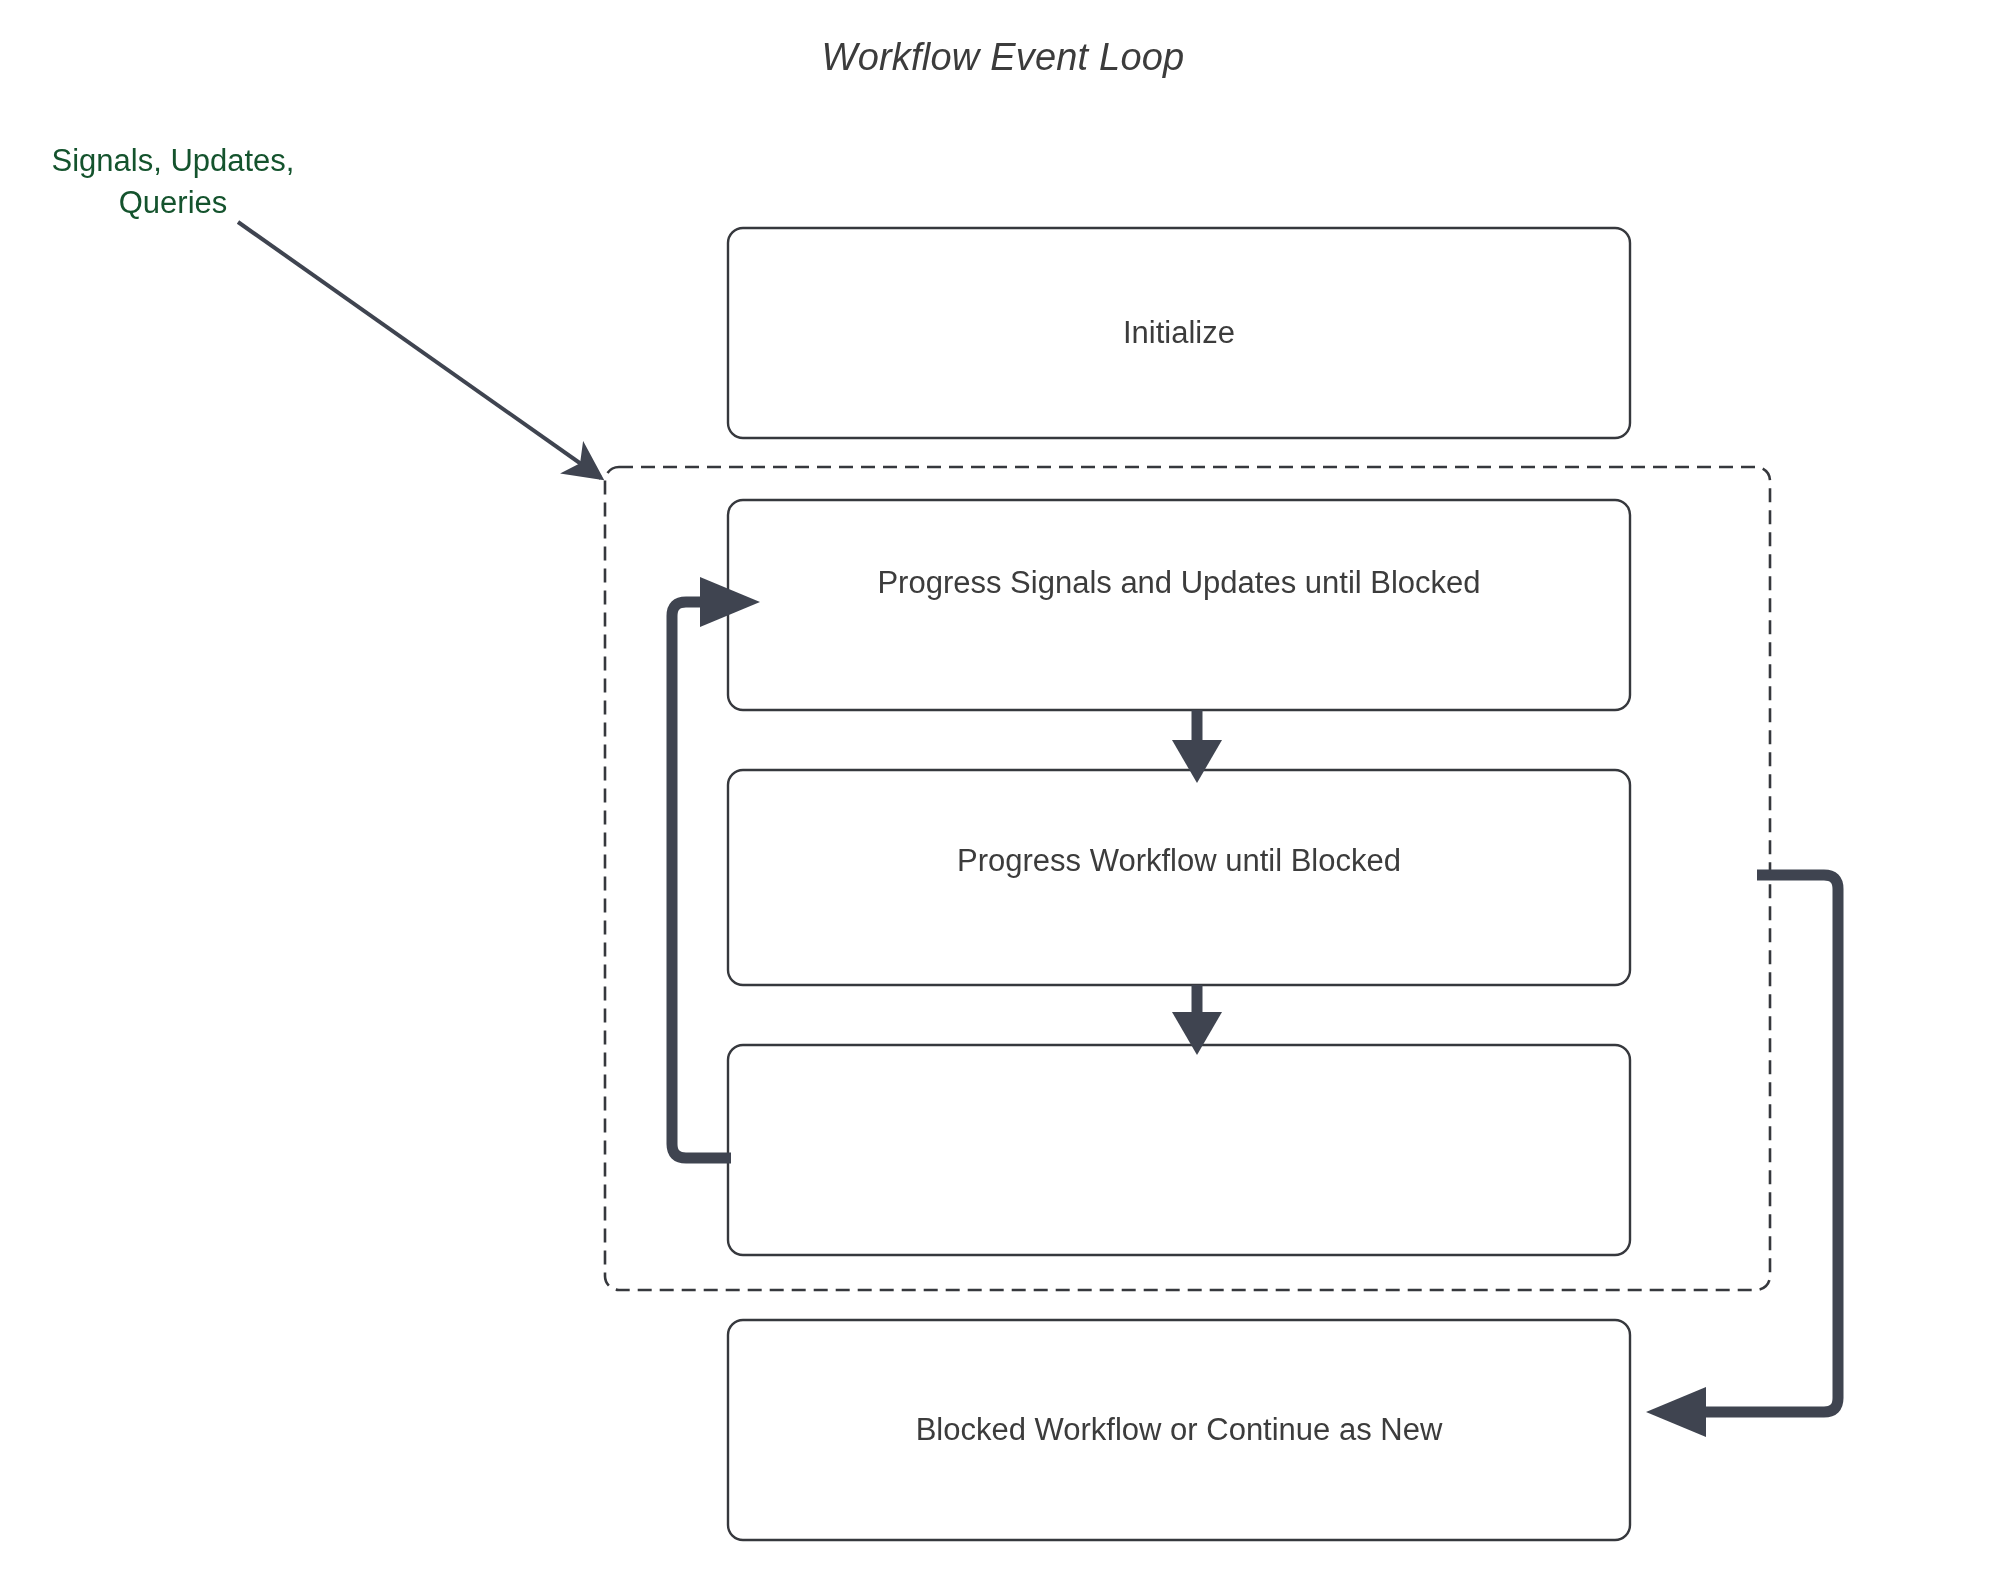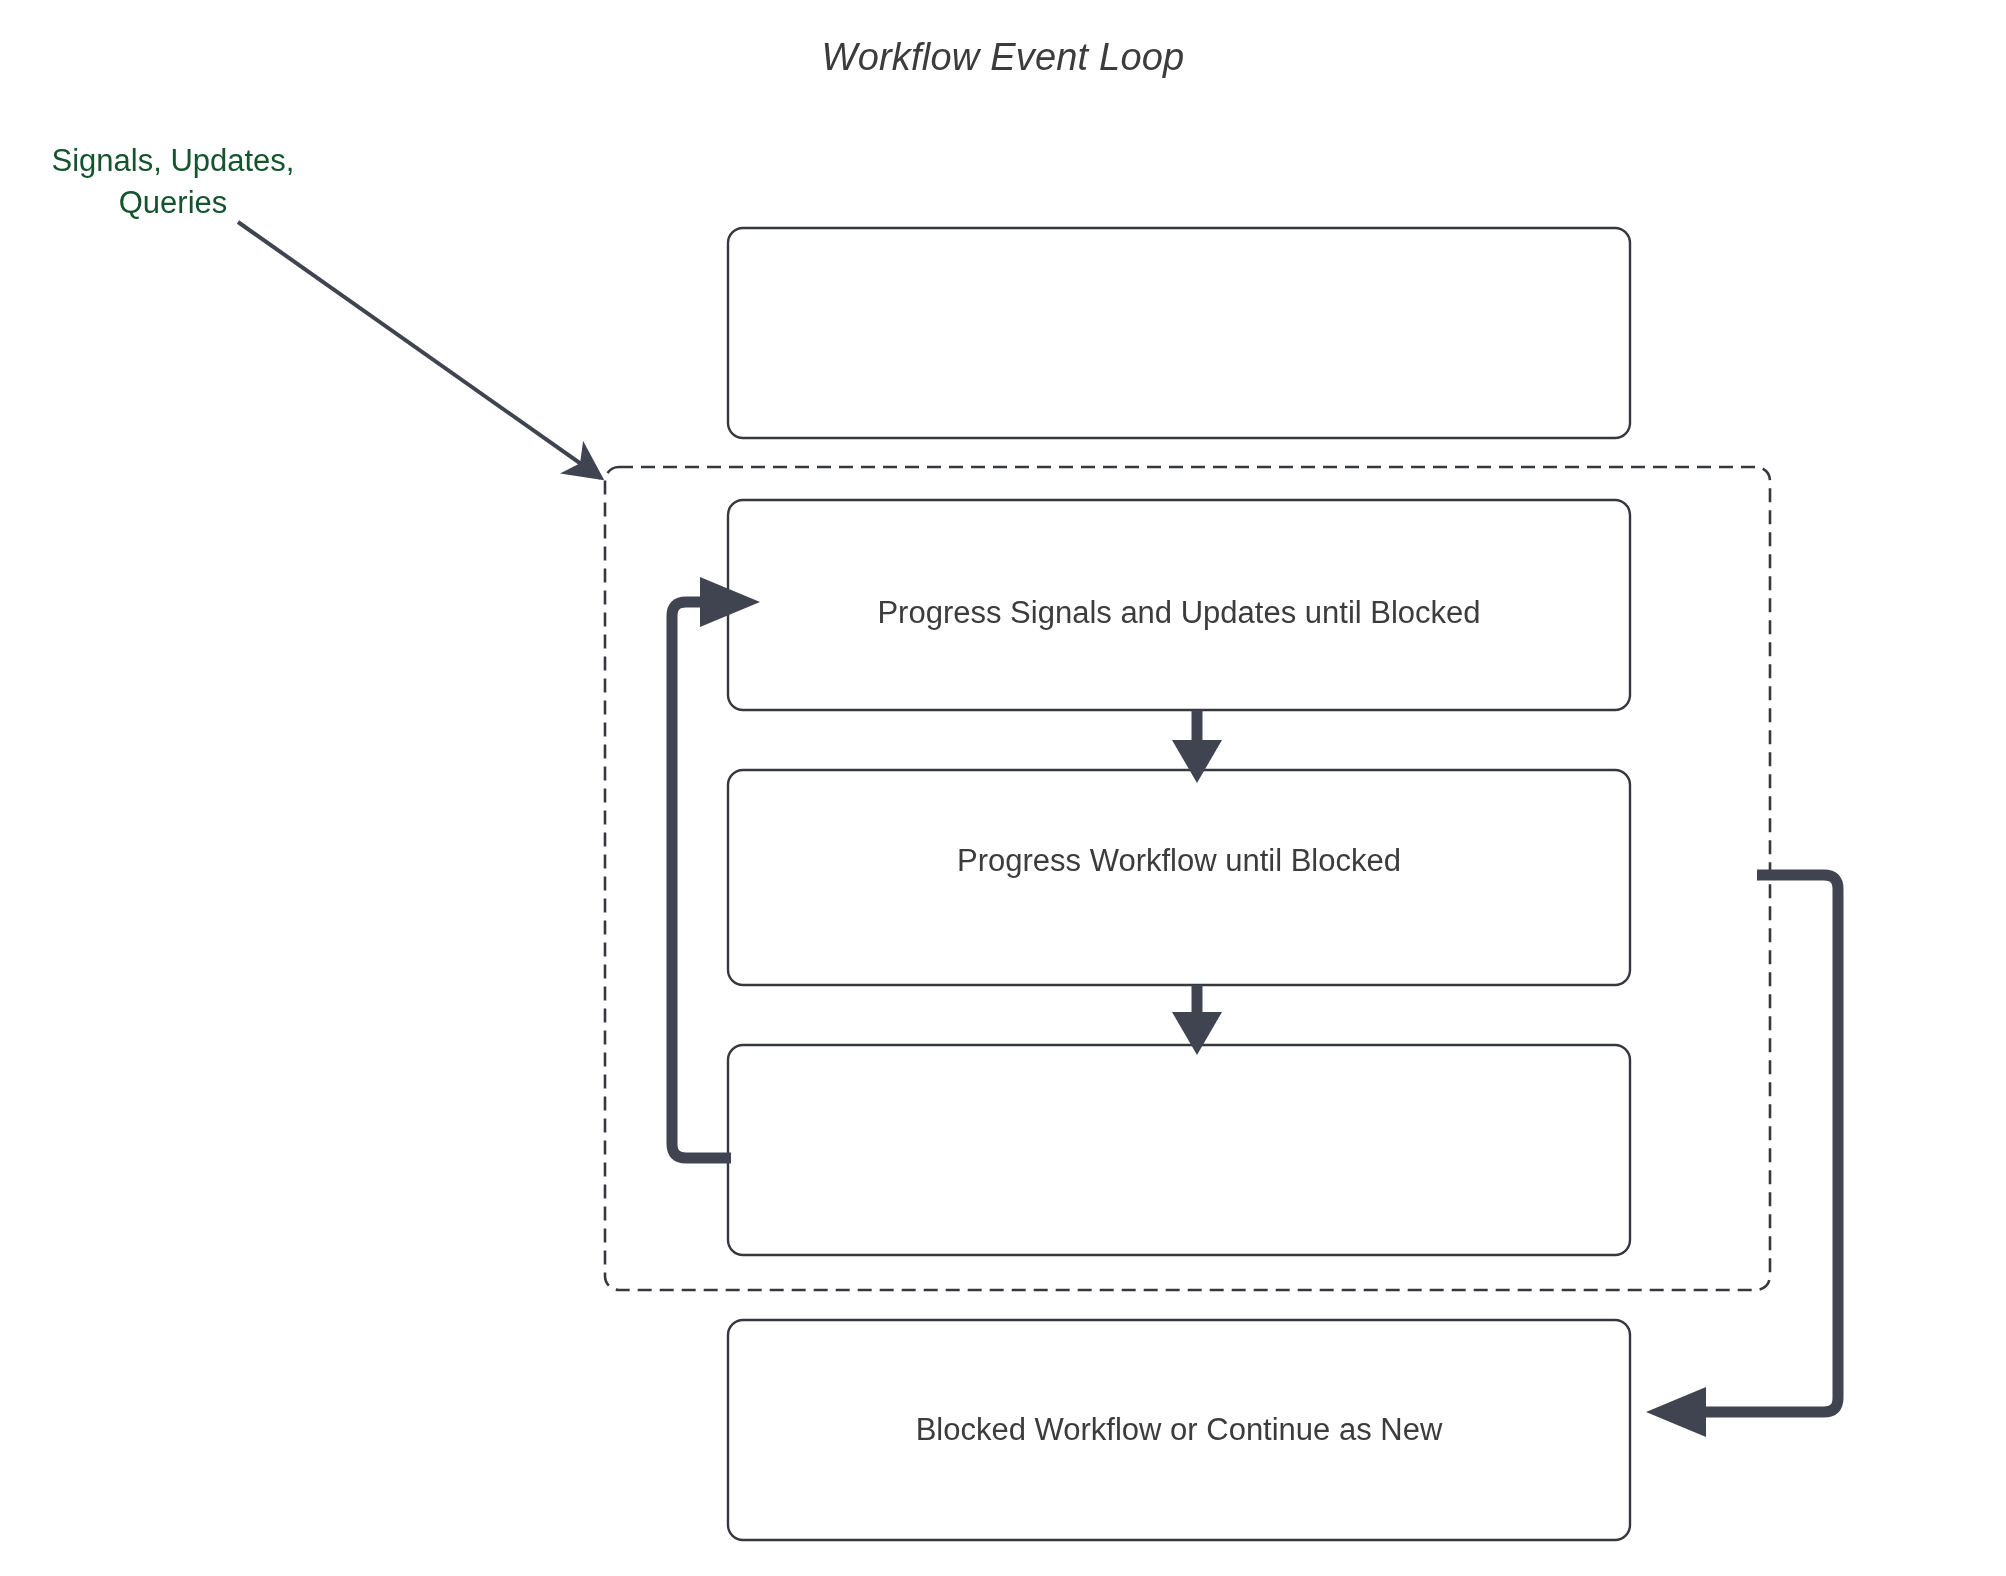--- a/index.html
+++ b/index.html
@@ -104,22 +104,23 @@
     </g>
   </svg>
 
   <div class="layer-text">
 
     <div class="diagram-title">Workflow Event Loop</div>
 
     <div class="edge-label" style="left:38px; top:140px; width:270px;">Signals, Updates,
 Queries</div>
 
+    <div class="node-label" style="left:728px; top:228px; width:902px; height:210px;">Initialize</div>
 
-    <div class="node-label" style="left:728px; top:508px; width:902px; height:210px;">Progress Signals and Updates until Blocked</div>
+    <div class="node-label" style="left:728px; top:478px; width:902px; height:210px;">Progress Signals and Updates until Blocked</div>
 
     <div class="node-label" style="left:728px; top:770px; width:902px; height:181px;">Progress Workflow until Blocked</div>
 
 
     <div class="node-label" style="left:728px; top:1320px; width:902px; height:220px;">Blocked Workflow or Continue as New</div>
 
   </div>
 </div>
 
 </body></html>

